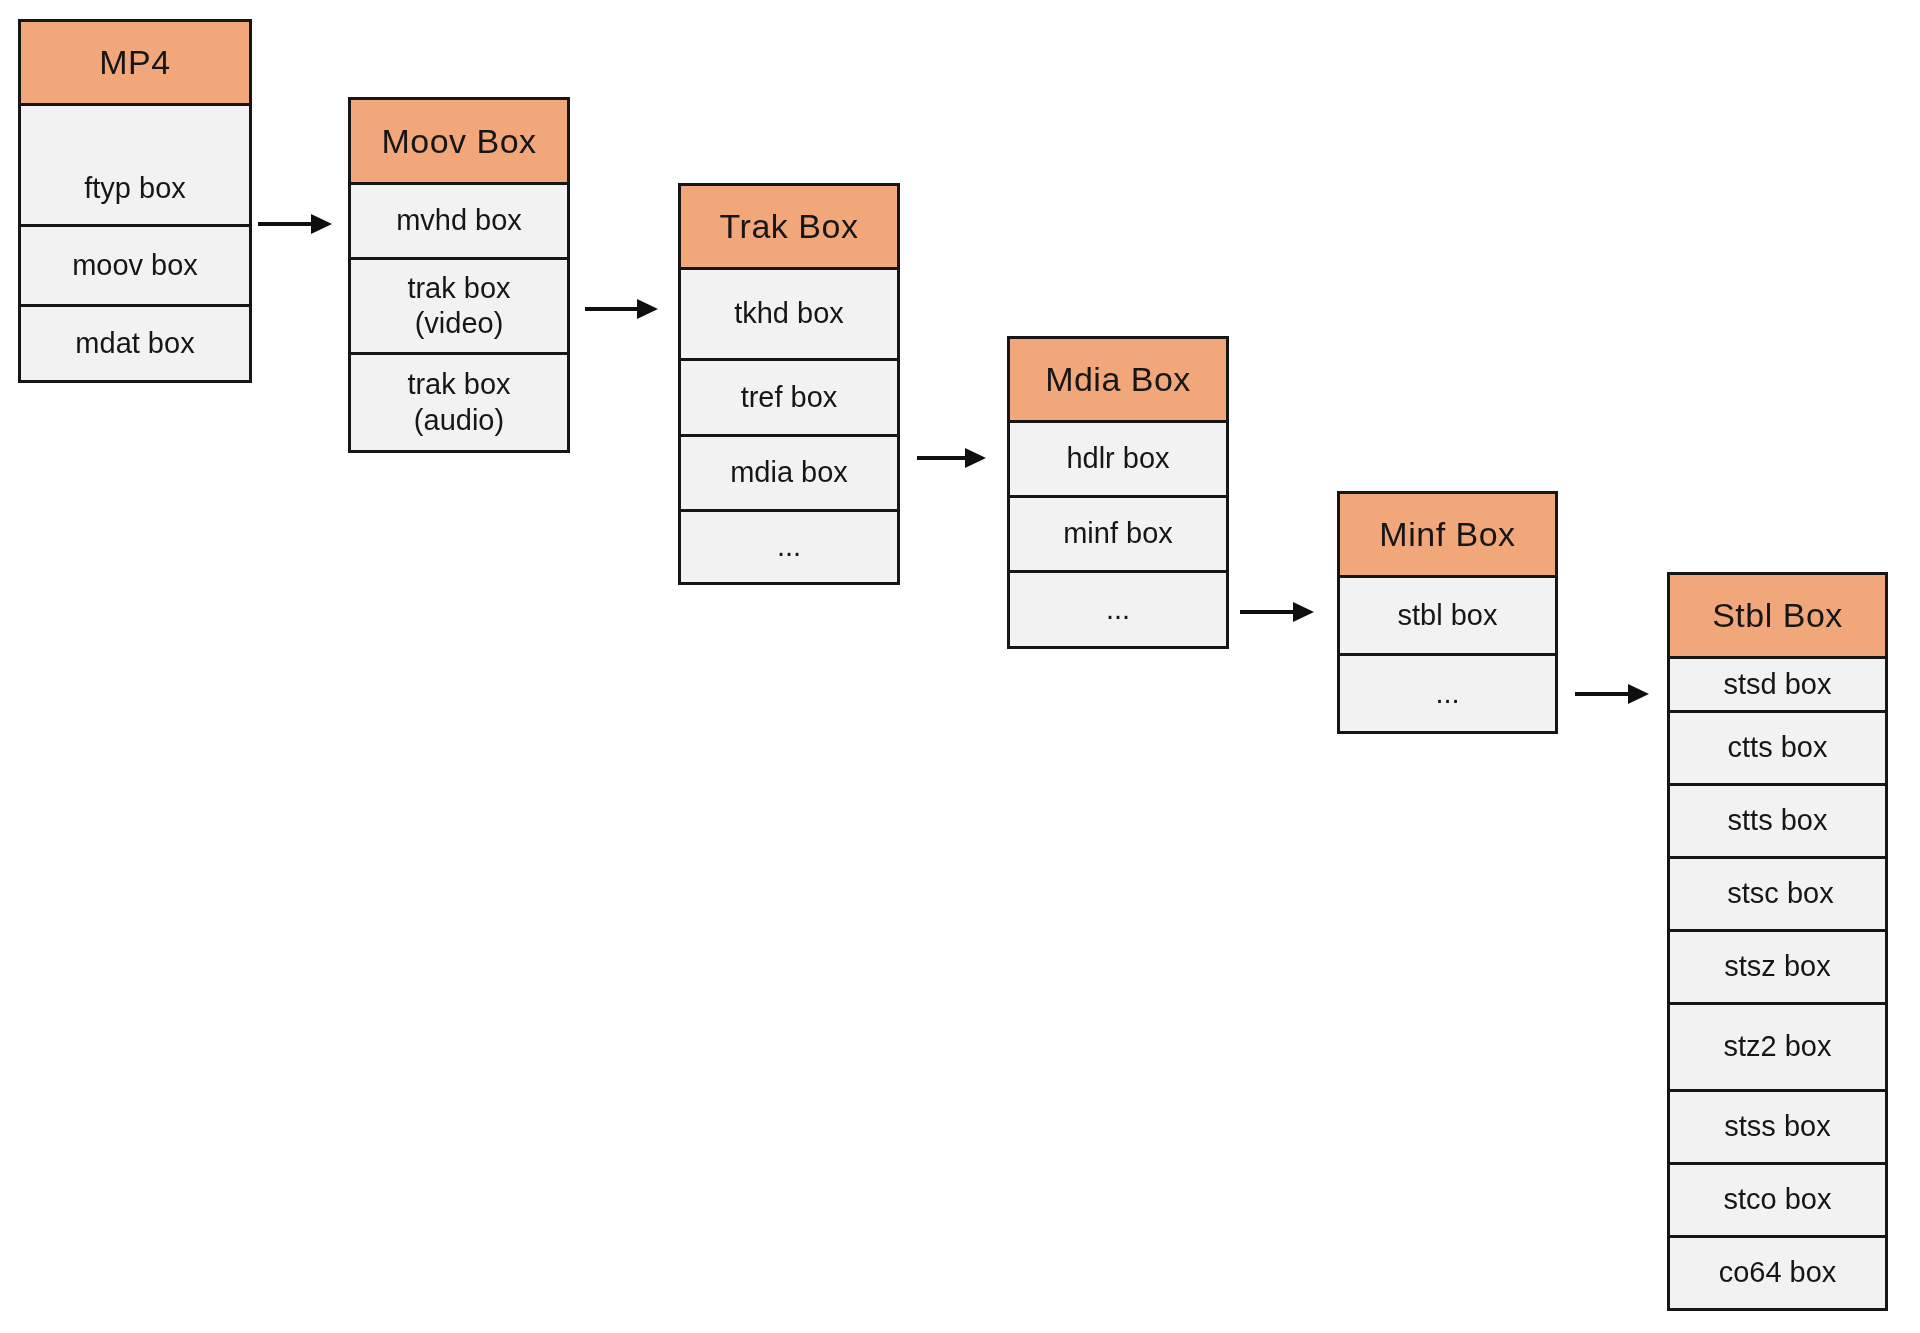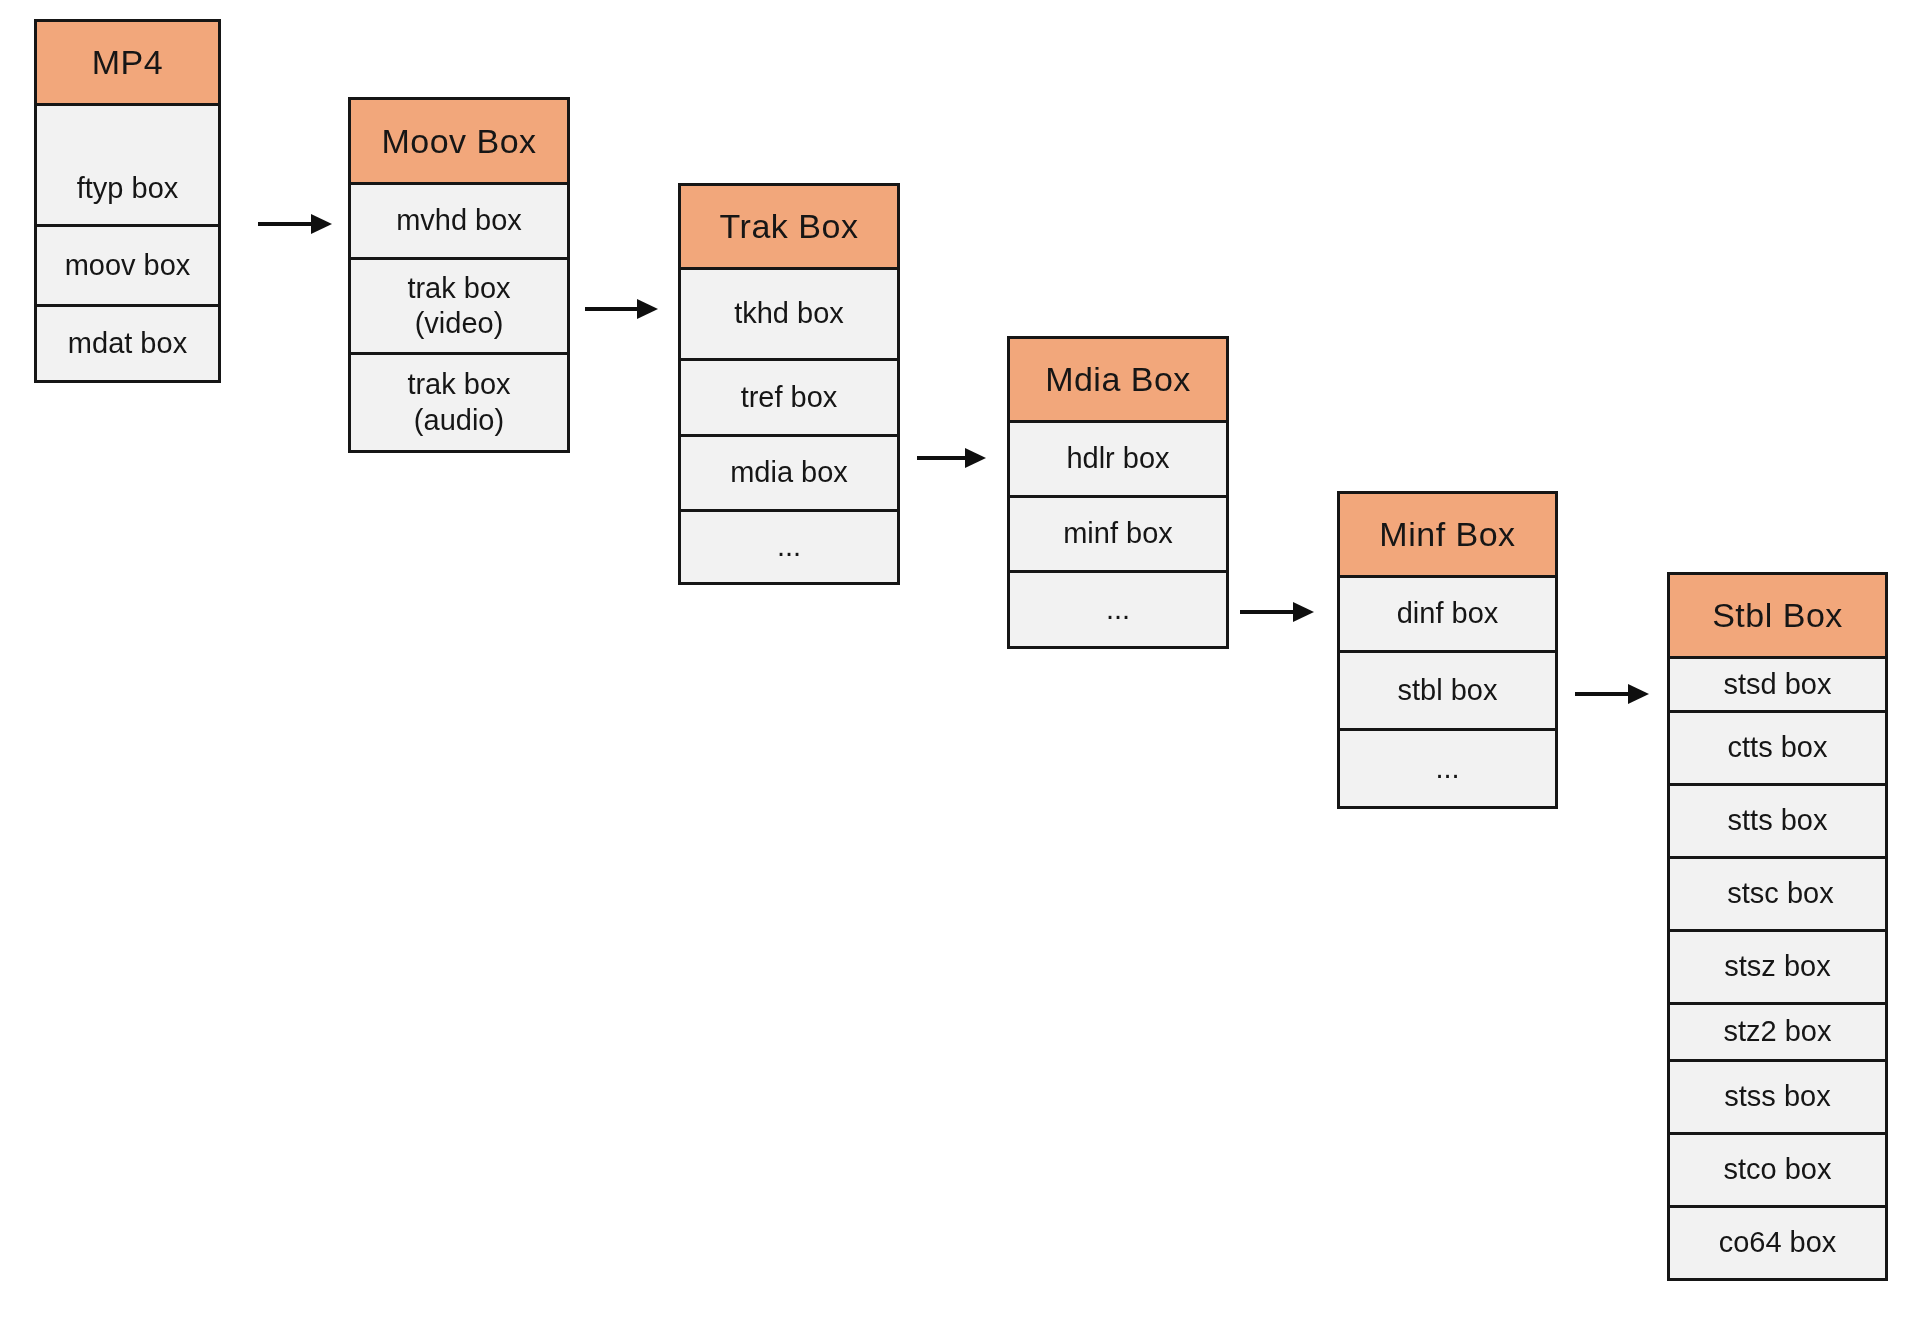--- a/index.html
+++ b/index.html
@@ -73,21 +73,21 @@
     border-left: 21px solid #0f0f0f;
     border-top: 10px solid transparent;
     border-bottom: 10px solid transparent;
   }
 </style>
 </head>
 <body>
 
 <div class="canvas">
 
-  <div class="node" style="left:34px; top:19px; width:187px;">
+  <div class="node" style="left:18px; top:19px; width:234px;">
     <div class="hdr" style="height:84px;">MP4</div>
     <div class="row" style="height:74px;margin-top:47px;">ftyp box</div>
     <div class="row" style="height:80px;">moov box</div>
     <div class="row" style="height:73px;">mdat box</div>
   </div>
 
   <div class="node" style="left:348px; top:97px; width:222px;">
     <div class="hdr" style="height:85px;">Moov Box</div>
     <div class="row" style="height:75px;">mvhd box</div>
     <div class="row" style="height:95px;">trak box
@@ -106,33 +106,32 @@
 
   <div class="node" style="left:1007px; top:336px; width:222px;">
     <div class="hdr" style="height:84px;">Mdia Box</div>
     <div class="row" style="height:75px;">hdlr box</div>
     <div class="row" style="height:75px;">minf box</div>
     <div class="row" style="height:73px;">...</div>
   </div>
 
   <div class="node" style="left:1337px; top:491px; width:221px;">
     <div class="hdr" style="height:84px;">Minf Box</div>
-    <div class="row" style="height:75px;">dinf box</div>
     <div class="row" style="height:78px;">stbl box</div>
     <div class="row" style="height:75px;">...</div>
   </div>
 
   <div class="node" style="left:1667px; top:572px; width:221px;">
     <div class="hdr" style="height:84px;">Stbl Box</div>
     <div class="row" style="height:54px;">stsd box</div>
     <div class="row" style="height:73px;">ctts box</div>
     <div class="row" style="height:73px;">stts box</div>
     <div class="row" style="height:73px;padding-left:6px;">stsc box</div>
     <div class="row" style="height:73px;">stsz box</div>
-    <div class="row" style="height:57px;">stz2 box</div>
+    <div class="row" style="height:87px;">stz2 box</div>
     <div class="row" style="height:73px;">stss box</div>
     <div class="row" style="height:73px;">stco box</div>
     <div class="row" style="height:70px;">co64 box</div>
   </div>
 
   <div class="arrow" style="left:258px; top:224px; width:74px;">
     <div class="shaft"></div>
     <div class="head"></div>
   </div>
 

